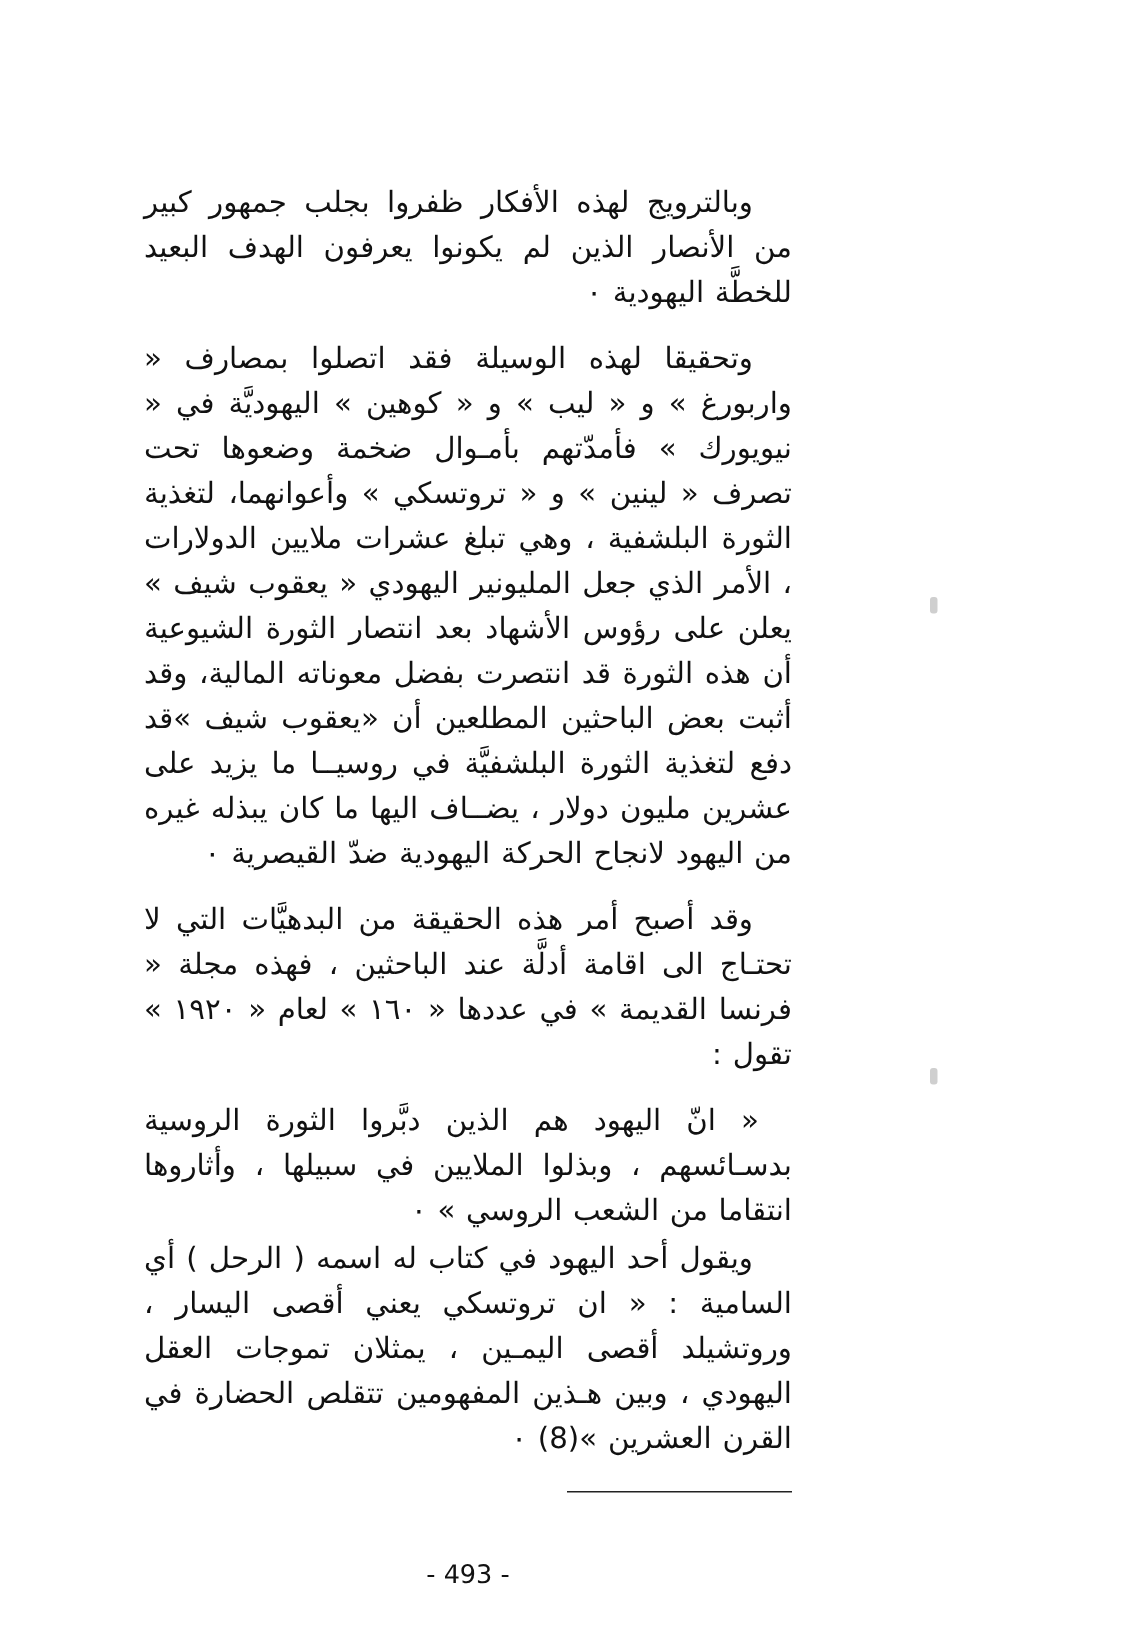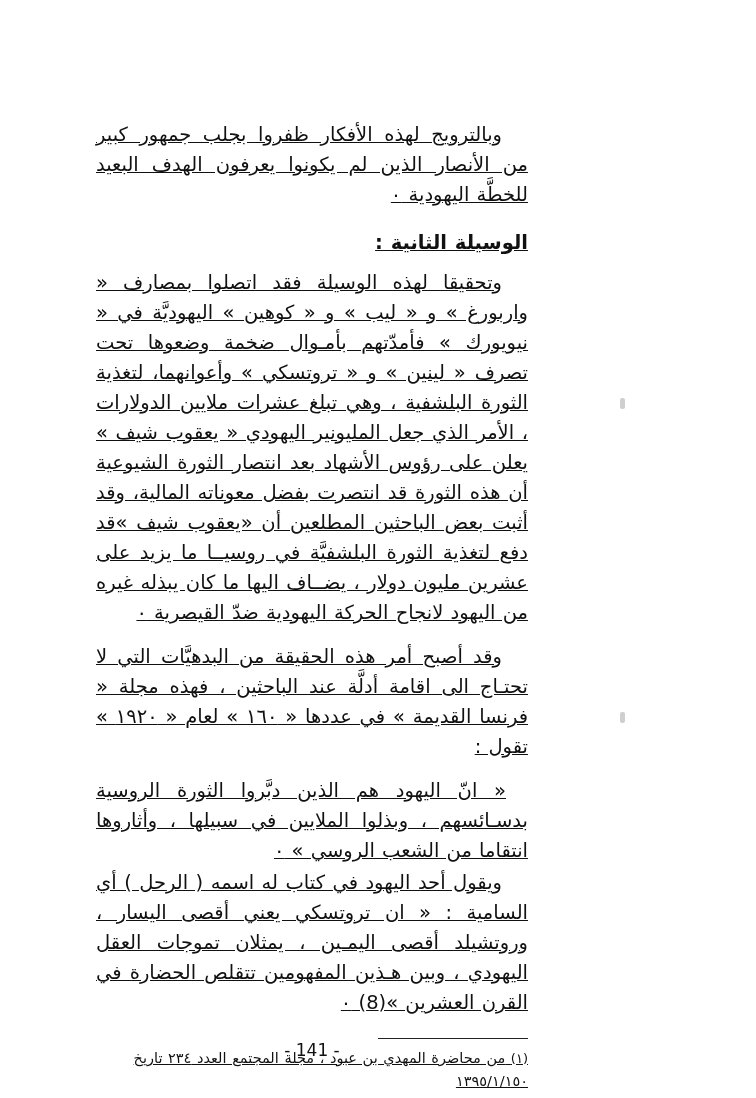--- a/index.html
+++ b/index.html
@@ -15,21 +15,20 @@
     color: #111111;
     overflow: hidden;
   }
   .page {
     position: absolute;
     top: 0; left: 0;
     width: 624px;
     height: 1098px;
     box-sizing: border-box;
     padding: 120px 96px 30px 96px;
-    text-decoration: underline;
   }
   .content {
     direction: rtl;
     text-align: justify;
     text-align-last: right;
   }
   p {
     margin: 0 0 0 0;
     font-size: 19.5px;
     line-height: 30px;
@@ -95,35 +94,30 @@
 
 <div class="page">
 
   <div class="edge-mark" style="top:398px; right:-1px;"></div>
   <div class="edge-mark" style="top:712px; right:-1px;"></div>
 
   <div class="content">
 
     <p class="para">وبالترويج لهذه الأفكار ظفروا بجلب جمهور كبير من الأنصار الذين لم يكونوا يعرفون الهدف البعيد للخطَّة اليهودية ٠</p>
 
-    <p class="subhead">الوسيلة الثانية :</p>
 
 
     <p class="para">وتحقيقا لهذه الوسيلة فقد اتصلوا بمصارف « واربورغ » و « ليب » و « كوهين » اليهوديَّة في « نيويورك » فأمدّتهم بأمـوال ضخمة وضعوها تحت تصرف « لينين » و « تروتسكي » وأعوانهما، لتغذية الثورة البلشفية ، وهي تبلغ عشرات ملايين الدولارات ، الأمر الذي جعل المليونير اليهودي « يعقوب شيف » يعلن على رؤوس الأشهاد بعد انتصار الثورة الشيوعية أن هذه الثورة قد انتصرت بفضل معوناته المالية، وقد أثبت بعض الباحثين المطلعين أن «يعقوب شيف »قد دفع لتغذية الثورة البلشفيَّة في روسيــا ما يزيد على عشرين مليون دولار ، يضــاف اليها ما كان يبذله غيره من اليهود لانجاح الحركة اليهودية ضدّ القيصرية ٠</p>
 
     <p class="para">وقد أصبح أمر هذه الحقيقة من البدهيَّات التي لا تحتـاج الى اقامة أدلَّة عند الباحثين ، فهذه مجلة « فرنسا القديمة » في عددها « ١٦٠ » لعام « ١٩٢٠ » تقول :</p>
 
     <p class="quote-block">« انّ اليهود هم الذين دبَّروا الثورة الروسية بدسـائسهم ، وبذلوا الملايين في سبيلها ، وأثاروها انتقاما من الشعب الروسي » ٠</p>
 
     <p class="para tight">ويقول أحد اليهود في كتاب له اسمه ( الرحل ) أي السامية : « ان تروتسكي يعني أقصى اليسار ، وروتشيلد أقصى اليمـين ، يمثلان تموجات العقل اليهودي ، وبين هـذين المفهومين تتقلص الحضارة في القرن العشرين »(8) ٠</p>
 
     <hr class="rule">
 
-    <p class="footnote">
-      <span class="fn-mark">(١)</span>
-      <span>من محاضرة المهدي بن عبود ، مجلة المجتمع العدد ٢٣٤ تاريخ ١٣٩٥/١/١٥٠</span>
-    </p>
 
   </div>
 
-  <div class="pagenum">- 141 -</div>
+  <div class="pagenum">- 493 -</div>
 
 </div>
 
 </body></html>

